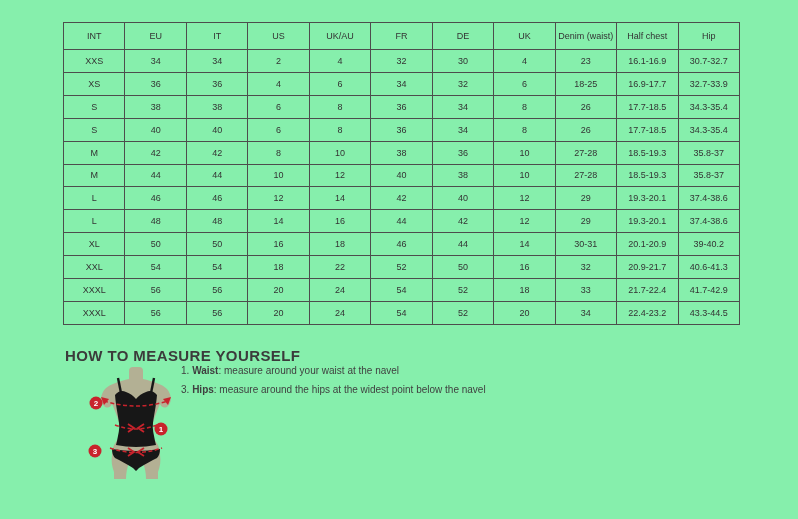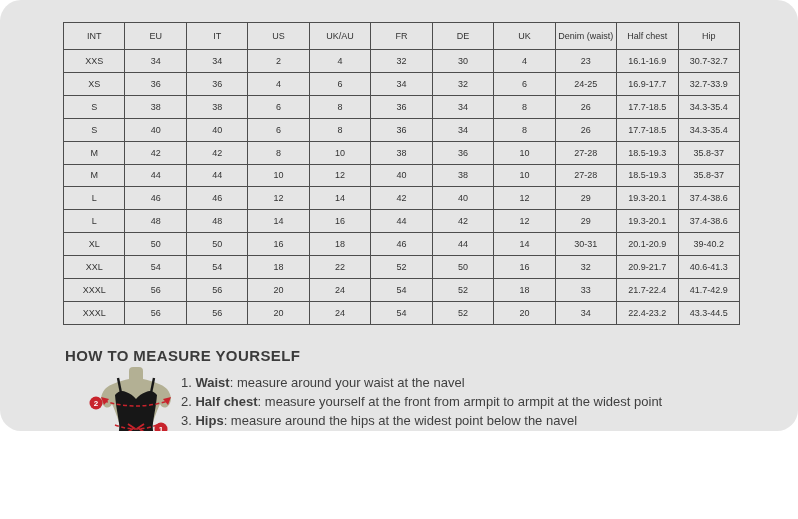--- a/index.html
+++ b/index.html
@@ -2,24 +2,23 @@
 <html><head>
 <meta charset="utf-8">
 <style>
   html, body {
     margin: 0; padding: 0;
     background: #ffffff;
     font-family: "Liberation Sans", sans-serif;
   }
   #page {
     position: relative;
-    width: 798px; height: 431px;
-    background: #e5e5e5;
+    width: 798px; height: 519px;
+    background: #86efac;
     overflow: hidden;
-    border-radius: 21px;
   }
   
   table.size-chart {
     position: absolute;
     left: 63px; top: 22px;
     width: 677px; height: 303px;
     border-collapse: collapse;
     table-layout: fixed;
   }
   table.size-chart th,
@@ -41,23 +40,22 @@
     position: absolute;
     left: 65px; top: 347px;
     font-size: 15px;
     font-weight: 700;
     letter-spacing: 0.4px;
     color: #3b3b3b;
   }
   .measure-steps {
     position: absolute;
     left: 181px; top: 366px;
-    font-size: 13px;
+    font-size: 10px;
     color: #3f3f3f;
-    margin-top: 12px;
   }
   .measure-step { margin-bottom: 9px; line-height: 10px; }
   .measure-step .step-label { font-weight: 700; }
 
   .measure-figure {
     position: absolute;
     left: 83px; top: 365px;
     width: 104px; height: 118px;
   }
   .badge-num {
@@ -104,21 +102,21 @@
         </tr>
         <tr>
           <td>XS</td>
           <td>36</td>
           <td>36</td>
           <td>4</td>
           <td>6</td>
           <td>34</td>
           <td>32</td>
           <td>6</td>
-          <td>24-25</td>
+          <td>18-25</td>
           <td>16.9-17.7</td>
           <td>32.7-33.9</td>
         </tr>
         <tr>
           <td>S</td>
           <td>38</td>
           <td>38</td>
           <td>6</td>
           <td>8</td>
           <td>36</td>
@@ -316,17 +314,16 @@
       <text class="badge-num" x="13" y="41" text-anchor="middle">2</text>
       <circle cx="78" cy="64" r="6.5" fill="#c8232c"></circle>
       <text class="badge-num" x="78" y="67" text-anchor="middle">1</text>
       <circle cx="12" cy="86" r="6.5" fill="#c8232c"></circle>
       <text class="badge-num" x="12" y="89" text-anchor="middle">3</text>
     </g>
   </svg>
 
   <div class="measure-steps" id="measure-steps">
       <div class="measure-step"><span class="step-number">1. </span><span class="step-label">Waist</span><span class="step-text">: measure around your waist at the navel</span></div>
-      <div class="measure-step"><span class="step-number">2. </span><span class="step-label">Half chest</span><span class="step-text">: measure yourself at the front from armpit to armpit at the widest point</span></div>
       <div class="measure-step"><span class="step-number">3. </span><span class="step-label">Hips</span><span class="step-text">: measure around the hips at the widest point below the navel</span></div>
     </div>
 
 </div>
 
 </body></html>

